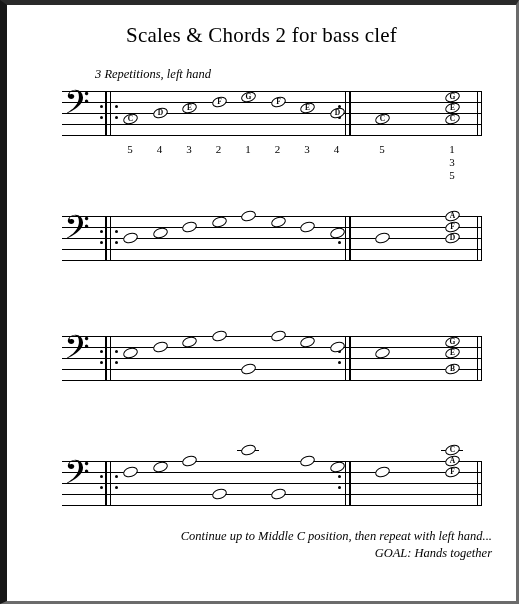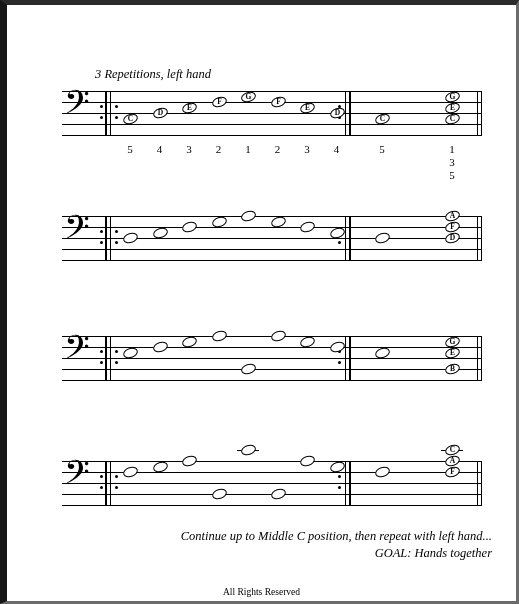--- a/index.html
+++ b/index.html
@@ -89,20 +89,21 @@
     font-family:"Liberation Serif",serif;
     line-height:11px;
   }
 </style>
 </head>
 <body>
 
 <div class="page">
   <div class="sheet">
 
+    <div class="title">Scales &amp; Chords 2 for bass clef</div>
     <div class="subtitle">3 Repetitions, left hand</div>
 
     <div id="systems-host">
         <div class="staff" style="top: 86px;">
           <div class="sline l0"></div>
           <div class="sline l1"></div>
           <div class="sline l2"></div>
           <div class="sline l3"></div>
           <div class="sline l4"></div>
           <div class="clef">𝄢</div>
@@ -279,16 +280,15 @@
           <div class="ledger" style="left: 390px; top: -11px;"></div>
           <div class="note" style="left: 390px; top: -11px;">
             <span class="lbl">C</span>
           </div>
         </div>
       </div>
 
     <div class="footnote" style="top:524px">Continue up to Middle C position, then repeat with left hand...</div>
     <div class="footnote" style="top:541px">GOAL: Hands together</div>
 
-    <div class="copyright" style="top:582px">All Rights Reserved</div>
 
   </div>
 </div>
 
 </body></html>

